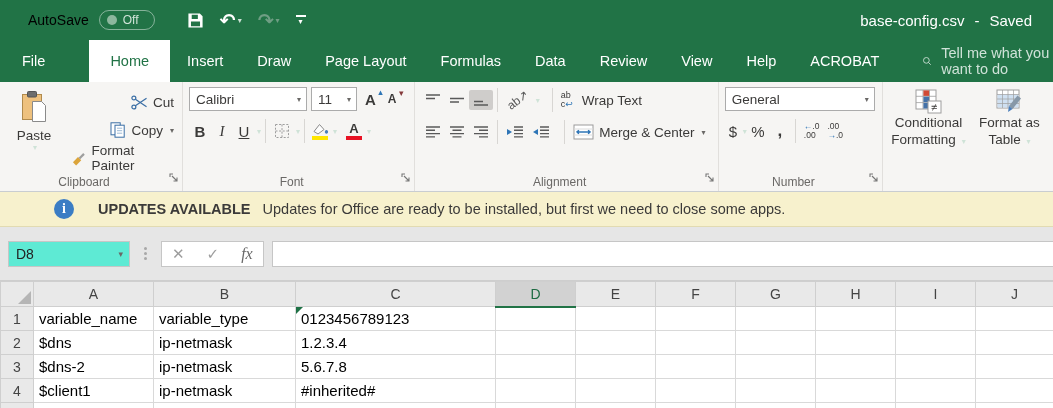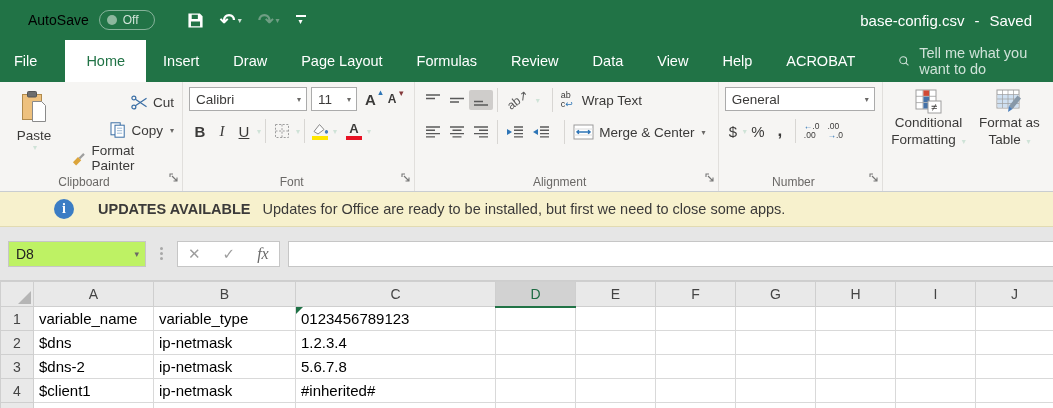--- a/index.html
+++ b/index.html
@@ -21,21 +21,21 @@
   .redo-dd { color:#6f9e84; }
   .qat-more { display:flex; flex-direction:column; align-items:center; line-height:1; }
   .qat-more .bar { width:10px; height:0; border-top:2px solid #fff; margin-bottom:1px; }
   .qat-more .chev { font-size:8px; color:#fff; }
   .doc-title { margin-left:auto; margin-right:16px; font-size:15px; color:#fff; white-space:nowrap; }
   .doc-title span { margin:0 5px; }
 
   
   .tabs { height:42px; background:#217346; display:flex; align-items:stretch; flex:0 0 auto; }
   .tab { display:flex; align-items:center; padding:0 17px; font-size:14.5px; color:#fff; cursor:pointer; white-space:nowrap; }
-  .tab.file { padding:0 6px; margin-left:8px; }
+  .tab.file { padding:0 22px; margin-left:0; }
   .tab.active { background:#fff; color:#217346; margin-left:22px; padding:4px 21px; }
   .tellme { display:flex; align-items:center; gap:9px; margin-left:26px; color:#cfe2d8; font-size:14.5px; cursor:pointer; }
 
   
   .ribbon { height:110px; background:#f6f5f3; display:flex; border-bottom:1px solid #c9cdd1; flex:0 0 auto; overflow:hidden; }
   .group { position:relative; height:100%; border-right:1px solid #e1dfdc; padding:5px 4px 18px 6px; }
   .group-label { position:absolute; bottom:2px; left:0; right:14px; text-align:center; font-size:12px; color:#6a6866; }
   .launcher { position:absolute; right:3px; bottom:4px; cursor:pointer; }
   .rbtn { display:flex; align-items:center; gap:5px; font-size:13.5px; color:#3b3a39; padding:2px 4px; border-radius:2px; cursor:pointer; height:26px; }
   .rbtn .dd { color:#6a6866; }
@@ -82,21 +82,21 @@
 
   
   .msgbar { height:35px; background:#f7f1cd; border-bottom:1px solid #e2dbb2; display:flex; align-items:center; flex:0 0 auto; }
   .info-circle { width:20px; height:20px; border-radius:50%; background:#3b7dc4; color:#fff; font-family:"Liberation Serif","DejaVu Serif",serif; font-weight:bold; font-size:14px; display:flex; align-items:center; justify-content:center; margin-left:54px; }
   .msg-title { font-weight:bold; font-size:14.5px; color:#3b3a39; margin-left:24px; white-space:nowrap; }
   .msg-text { font-size:14.5px; color:#3b3a39; margin-left:12px; white-space:nowrap; }
   .msg-btn { margin-left:20px; height:26px; padding:0 22px; background:#fdfdfb; border:1px solid #8c8c8c; font-size:14px; color:#3b3a39; cursor:pointer; white-space:nowrap; font-family:inherit; }
 
   
   .fbar { height:54px; background:#e6e6e6; display:flex; align-items:center; border-bottom:1px solid #cecece; flex:0 0 auto; }
-  .namebox { width:138px; height:26px; background:#bef264; border:1px solid #c6c6c6; margin-left:8px; display:flex; align-items:center; font-size:14px; color:#222; padding-left:7px; cursor:pointer; }
+  .namebox { width:122px; height:26px; background:#5eead4; border:1px solid #c6c6c6; margin-left:8px; display:flex; align-items:center; font-size:14px; color:#222; padding-left:7px; cursor:pointer; }
   .namebox .dd { margin-left:auto; margin-right:6px; color:#6a6866; font-size:9px; }
   .fdots { color:#9a9a9a; font-size:11px; letter-spacing:0; line-height:4px; margin:0 14px; display:flex; flex-direction:column; gap:2px; }
   .fdots i { width:3px; height:3px; background:#a8a8a8; border-radius:50%; display:block; }
   .fbtns { height:26px; background:#fff; border:1px solid #c6c6c6; display:flex; align-items:center; padding:0 10px; gap:22px; }
   .fbtn { color:#9d9d9d; font-size:15px; cursor:pointer; }
   .fx { font-family:"Liberation Serif","DejaVu Serif",serif; font-style:italic; color:#6a6a6a; font-size:16px; }
   .finput { flex:1; height:26px; background:#fff; border:1px solid #c6c6c6; border-right:none; margin-left:8px; font-size:14px; padding-left:6px; color:#222; display:flex; align-items:center; }
 
   
   .grid { flex:1; background:#fff; overflow:hidden; }
@@ -147,22 +147,22 @@
     <span class="doc-title"><span>base-config.csv</span><span>-</span><span>Saved</span></span>
   </div>
 
   <div class="tabs">
     <span class="tab file">File</span>
     <span class="tab active">Home</span>
     <span class="tab">Insert</span>
     <span class="tab">Draw</span>
     <span class="tab">Page Layout</span>
     <span class="tab">Formulas</span>
+    <span class="tab">Data</span>
     <span class="tab">Review</span>
-    <span class="tab">Data</span>
     <span class="tab">View</span>
     <span class="tab">Help</span>
     <span class="tab">ACROBAT</span>
     <span class="tellme">
       <svg width="16" height="16" viewBox="0 0 16 16">
           <circle cx="7" cy="7" r="4.6" fill="none" stroke="#cfe2d8" stroke-width="1.4"></circle>
           <line x1="10.4" y1="10.4" x2="14" y2="14" stroke="#cfe2d8" stroke-width="1.4"></line>
         </svg>
       <span>Tell me what you want to do</span>
     </span>

